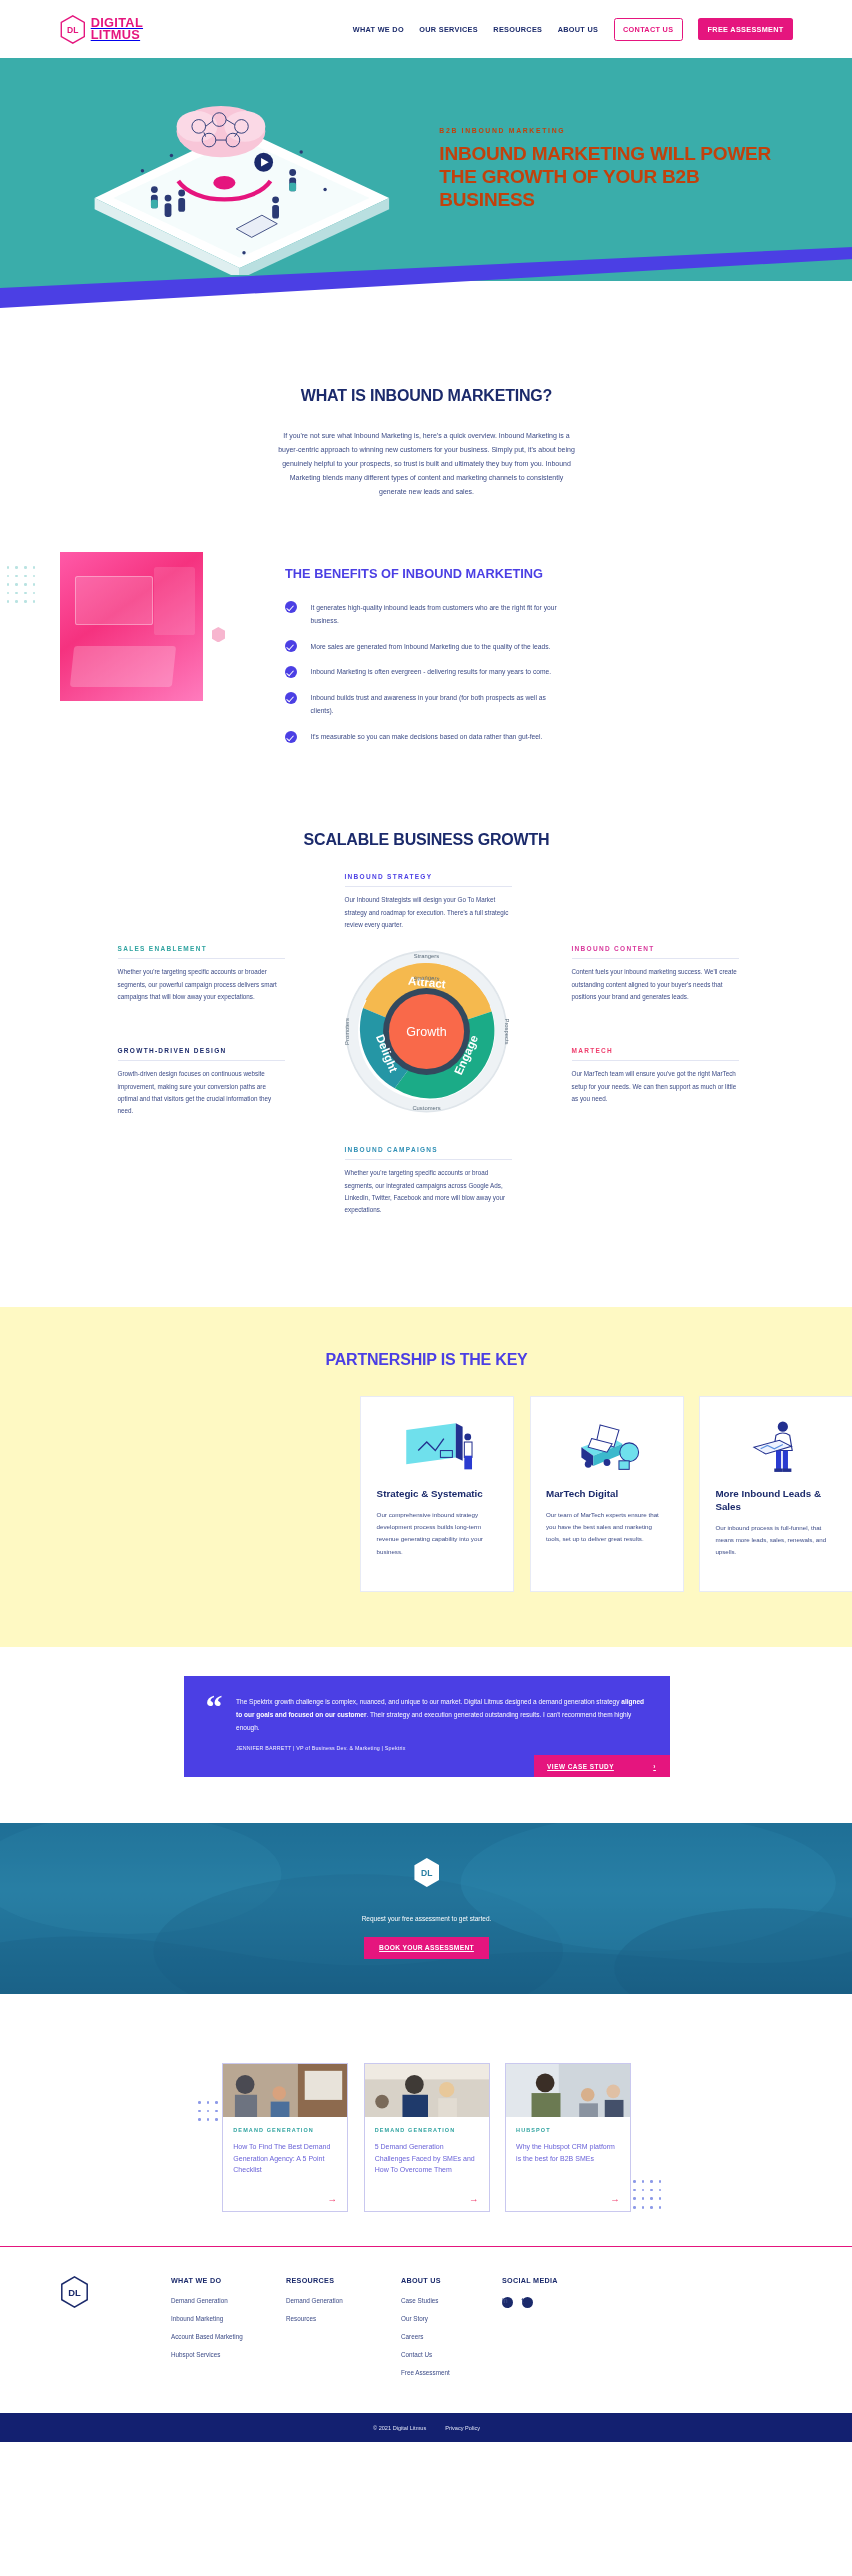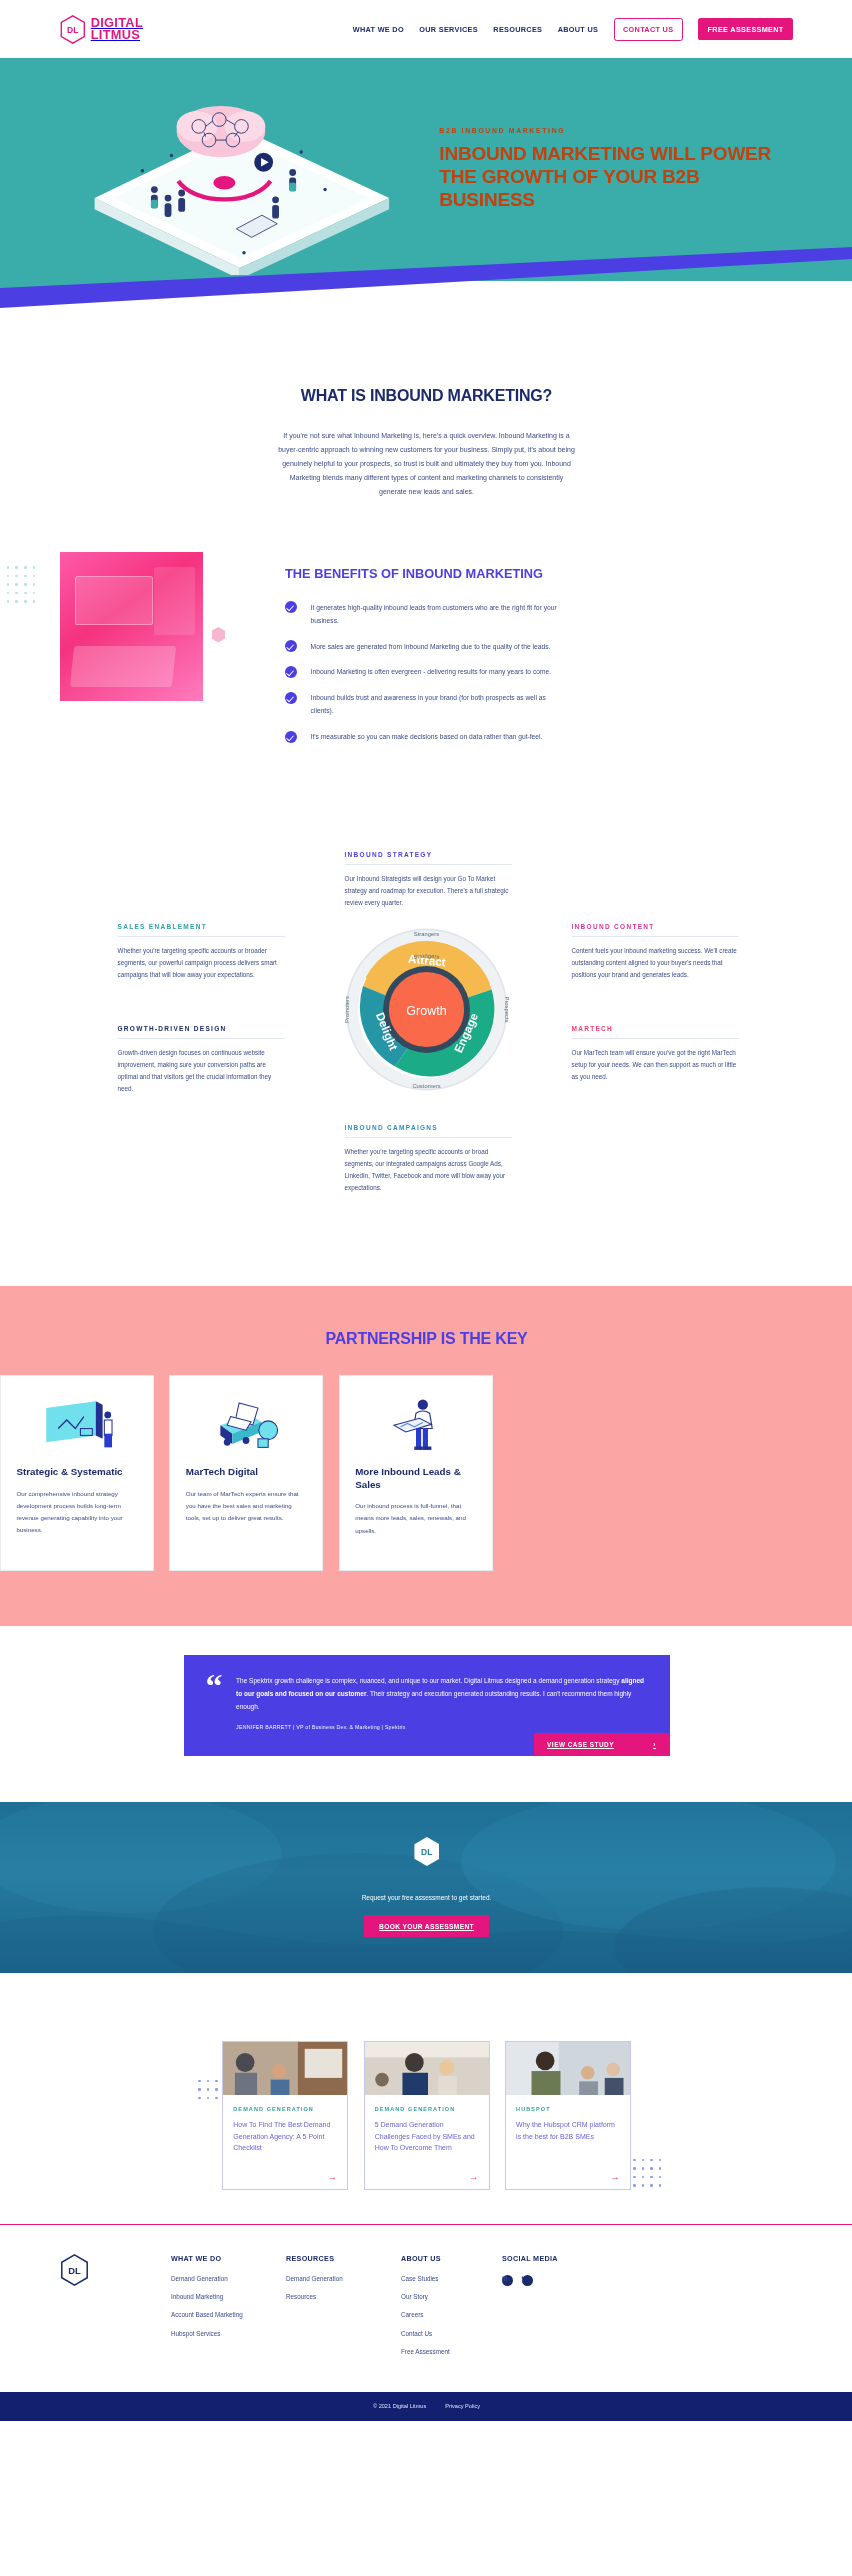--- a/index.html
+++ b/index.html
@@ -162,24 +162,24 @@
   .e-content   { color: #d8379b; }
   .e-martech   { color: #ef3e6d; }
   .e-campaigns { color: #2f8fb5; }
 
   .flywheel {
     position: absolute; left: 283px; top: 75px; width: 167px; height: 167px;
   }
 
   
   .partner {
-    background: #fca5a5; padding: 44px 0 55px; margin-top: 25.6px;
+    background: #fef9c3; padding: 44px 0 55px; margin-top: 25.6px;
   }
   .partner h2 { color: #4b3fe4; }
-  .cards { display: flex; gap: 15.4px; justify-content: flex-start; margin-top: 27px; }
+  .cards { display: flex; gap: 15.4px; justify-content: flex-end; margin-top: 27px; }
   .card {
     width: 154px; background: #fff; border: 0.9px solid #e8ebf5;
     padding: 17px 15.4px 22px; min-height: 196px;
   }
   .card-art { height: 67px; display:flex; align-items:center; justify-content:center; }
   .card h3 {
     font-size: 9.8px; font-weight: 800; color: #1b2a6b; line-height: 1.3;
     margin: 6.8px 0 8.5px;
   }
   .card p { font-size: 6.2px; line-height: 1.95; color: #3b4a86; }
@@ -427,20 +427,21 @@
         <span class="ben-text">Inbound builds trust and awareness in your brand (for both prospects as well as clients).</span>
       </div>
       <div class="ben-item">
         <span class="check"></span>
         <span class="ben-text">It's measurable so you can make decisions based on data rather than gut-feel.</span>
       </div>
     </div>
   </section>
 
   <section class="delivers">
+    <h2 class="sec-title">SCALABLE BUSINESS GROWTH</h2>
 
     <div class="fly-grid">
 
       <div class="blk" style="left:285px; top:0;">
         <div class="eyebrow e-strategy">INBOUND STRATEGY</div>
         <p>Our Inbound Strategists will design your Go To Market strategy and roadmap for execution. There's a full strategic review every quarter.</p>
       </div>
 
       <div class="blk" style="left:58px; top:72px;">
         <div class="eyebrow e-sales">SALES ENABLEMENT</div>

